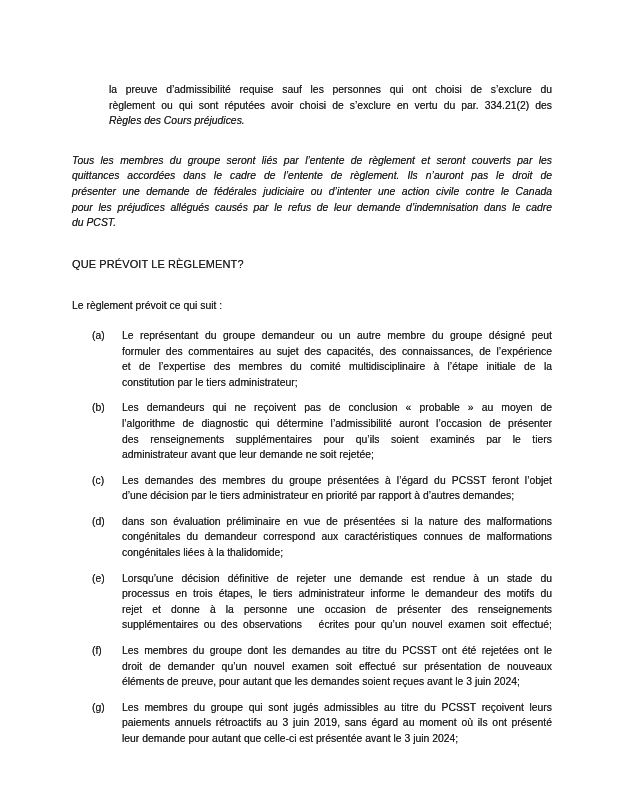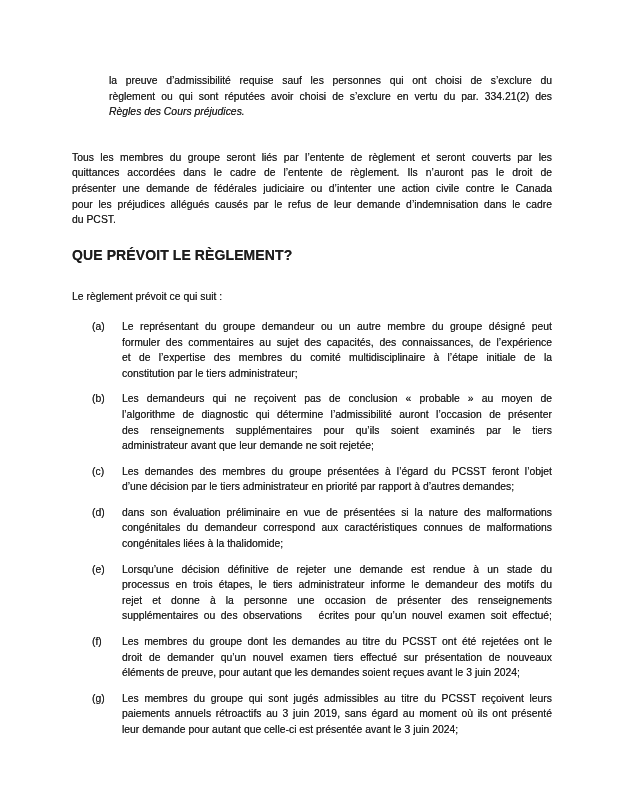--- a/index.html
+++ b/index.html
@@ -29,29 +29,31 @@
     text-align: justify;
     text-align-last: justify;
     white-space: normal;
   }
   .jline.last {
     text-align-last: left;
   }
   .block-hang {
     margin-left: 37px;
     width: 443px;
+    margin-top: 9px;
   }
   .block-para {
-    margin-top: 30px;
+    margin-top: 24px;
     width: 480px;
+    font-style: italic;
   }
   .heading {
-    margin-top: 20px;
-    font-weight: bold;
-    font-size: 14px;
+    margin-top: 26px;
+    font-weight: normal;
+    font-size: 11px;
     letter-spacing: 0.1px;
     width: 480px;
   }
   .list-intro {
     margin-top: 26px;
     width: 480px;
   }
   .list {
     margin-top: 14px;
   }
@@ -141,21 +143,21 @@
           <div class="jline">processus en trois étapes, le tiers administrateur informe le demandeur des motifs du</div>
           <div class="jline">rejet et donne à la personne une occasion de présenter des renseignements</div>
           <div class="jline">supplémentaires ou des observations &nbsp;&nbsp;écrites pour qu’un nouvel examen soit effectué;</div>
         </div>
   </div>
 
   <div class="item">
     <span class="item-label">(f)</span>
     <div class="item-body">
           <div class="jline">Les membres du groupe dont les demandes au titre du PCSST ont été rejetées ont le</div>
-          <div class="jline">droit de demander qu’un nouvel examen tiers effectué sur présentation de nouveaux</div>
+          <div class="jline">droit de demander qu’un nouvel examen soit effectué sur présentation de nouveaux</div>
           <div class="jline last">éléments de preuve, pour autant que les demandes soient reçues avant le 3 juin 2024;</div>
         </div>
   </div>
 
   <div class="item">
     <span class="item-label">(g)</span>
     <div class="item-body">
           <div class="jline">Les membres du groupe qui sont jugés admissibles au titre du PCSST reçoivent leurs</div>
           <div class="jline">paiements annuels rétroactifs au 3 juin 2019, sans égard au moment où ils ont présenté</div>
           <div class="jline last">leur demande pour autant que celle-ci est présentée avant le 3 juin 2024;</div>

